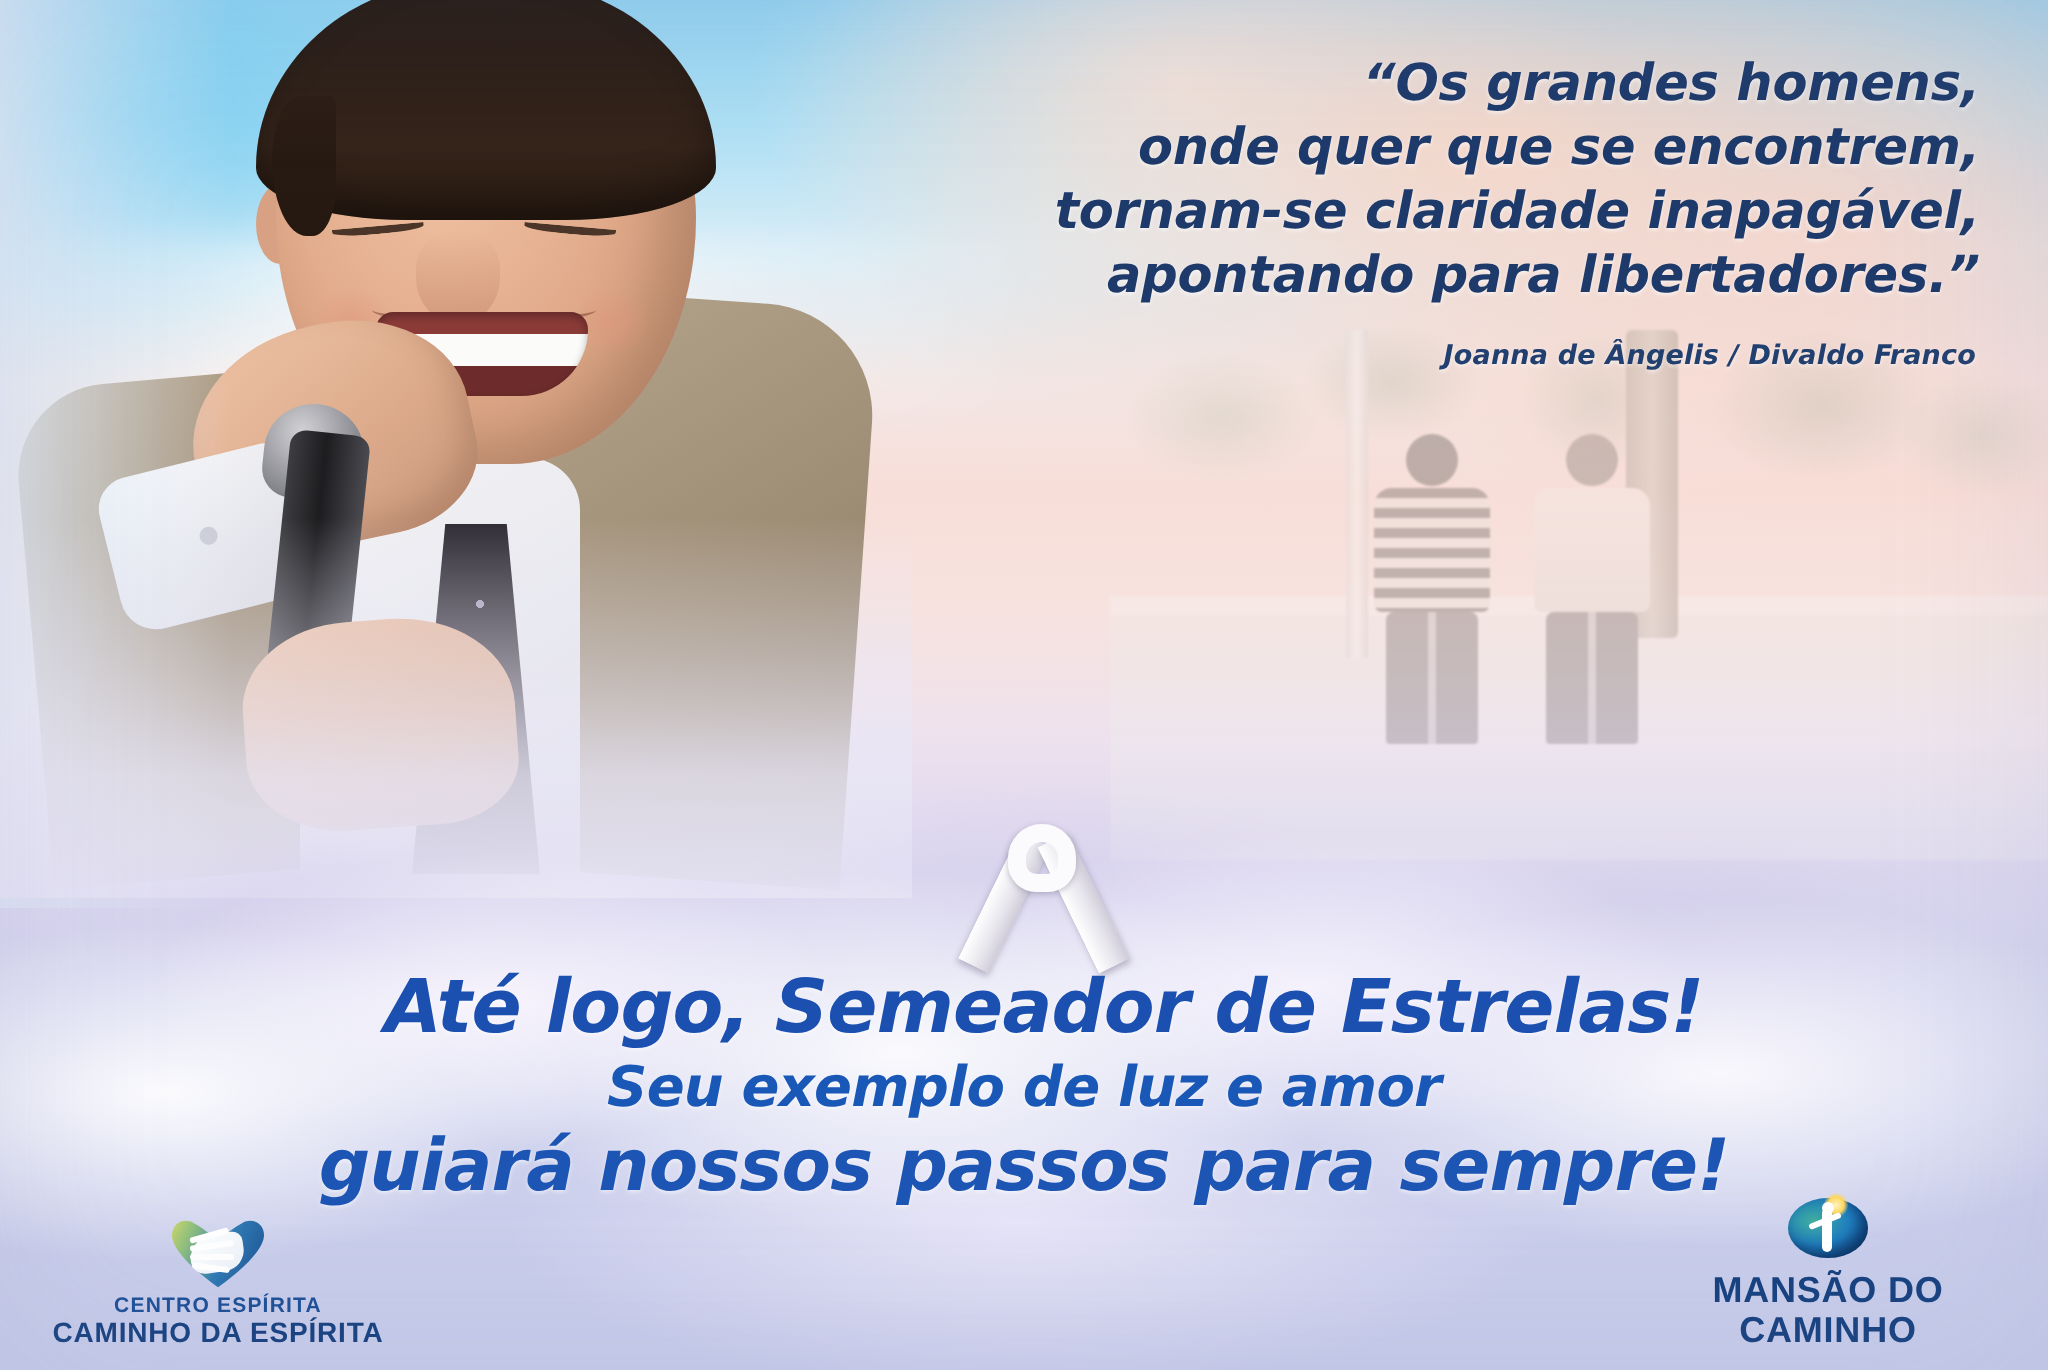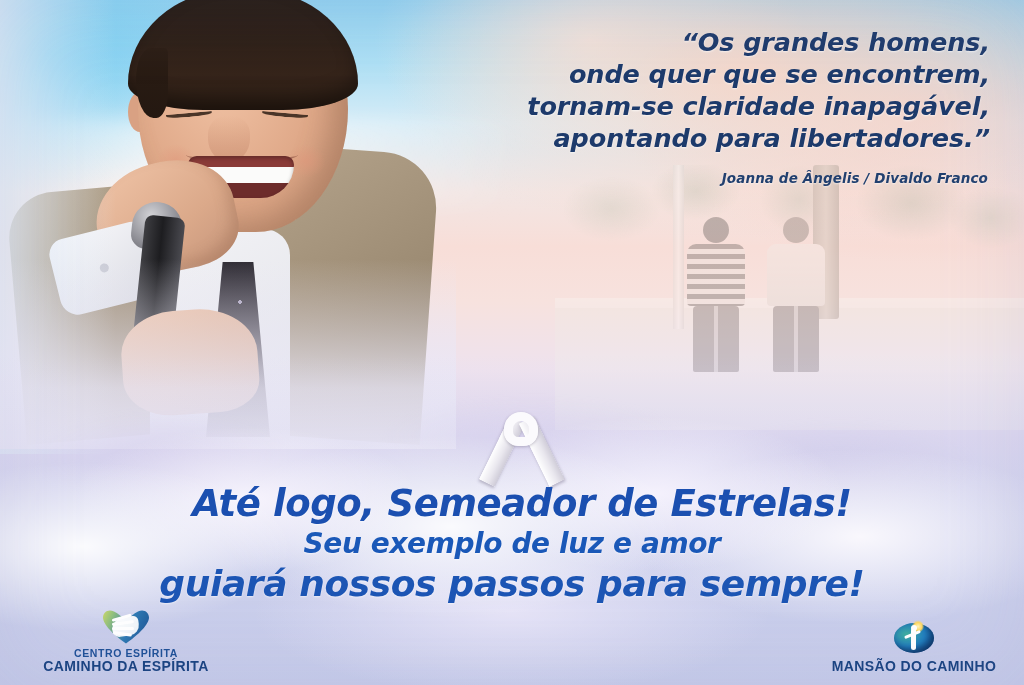--- a/index.html
+++ b/index.html
@@ -323,21 +323,21 @@
     line-height:40px;
     letter-spacing:-.4px;
     text-shadow:0 1px 2px rgba(255,255,255,.55);
   }
   .hl-1 { display:block; font-size:37px;padding-left:20px; }
   .hl-2 { display:block; font-size:28px; color:#1a58b8;font-style:italic; }
   .hl-3 { display:block; font-size:36px; color:#1c55b4; }
 
   
   .logo { position:absolute; bottom:10px; text-align:center; }
-  .logo-left  { left:14px;  width:190px;margin-left:17px; }
+  .logo-left  { left:14px;  width:190px; }
   .logo-right { right:10px; width:200px; }
 
   .logo-mark { height:36px; display:flex; align-items:center; justify-content:center; margin-bottom:3px; }
 
   .heart-hand { position:relative; width:46px; height:34px; }
   .heart-hand .heart {
     position:absolute; inset:0;
     background:linear-gradient(115deg,#cdd86a 0%,#8fbf7e 20%,#2f7ab4 55%,#1c4f8f 100%);
     clip-path:path("M23 34 C 6 22, 0 13, 0 8 C 0 2, 6 -1, 11 2 C 15 4, 20 8, 23 12 C 26 8, 31 4, 35 2 C 40 -1, 46 2, 46 8 C 46 13, 40 22, 23 34 Z");
   }
@@ -385,21 +385,21 @@
   .logo-line-1 {
     display:block;
     font-size:10.5px; font-weight:bold; color:#1d4f96;
     letter-spacing:.6px;
   }
   .logo-line-2 {
     display:block;
     font-size:14px; font-weight:bold; color:#16407f;
     letter-spacing:.4px;
   }
-  .logo-right .logo-line-2 { font-size:14px; }
+  .logo-right .logo-line-2 { font-size:18px; }
 
   .vignette {
     position:absolute; inset:0; pointer-events:none;
     box-shadow:inset 0 0 90px rgba(150,150,190,.16);
   }
 </style>
 </head>
 <body>
 
 <div id="poster">

